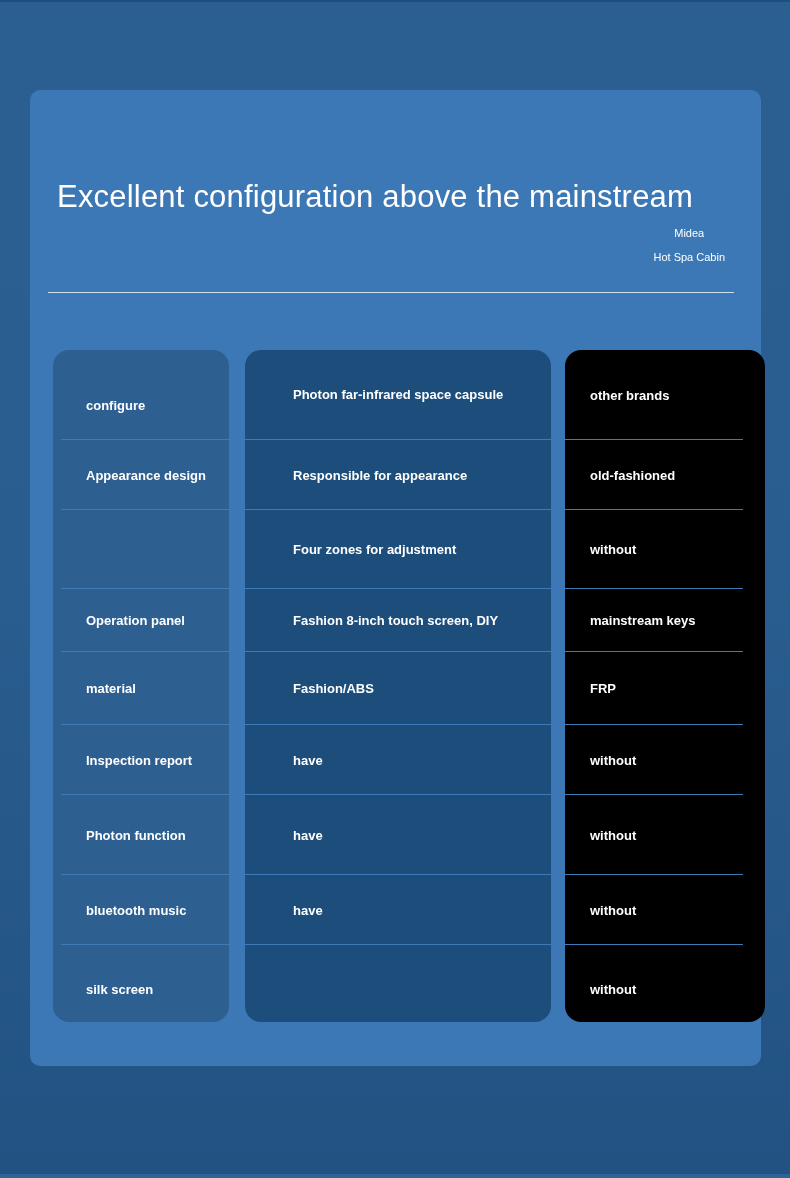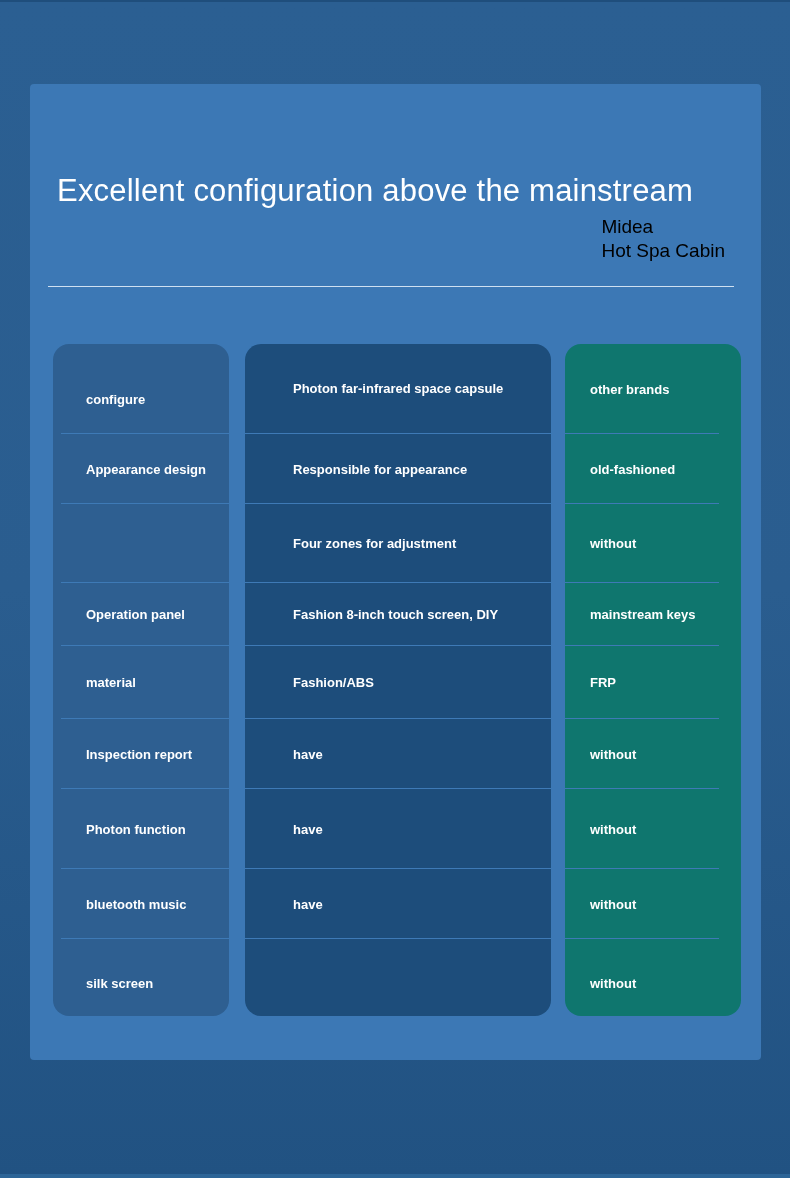--- a/index.html
+++ b/index.html
@@ -5,41 +5,41 @@
   html, body { margin:0; padding:0; }
   body {
     width:790px; height:1178px; overflow:hidden;
     background: linear-gradient(180deg, #2b5f92 0%, #2a5d8f 50%, #215282 100%);
     font-family: "Liberation Sans", sans-serif;
     position:relative;
   }
   .top-edge { position:absolute; left:0; top:0; width:790px; height:2px; background:#1f4e7c; }
   .bottom-edge { position:absolute; left:0; bottom:0; width:790px; height:4px; background:#2d6597; }
   .card {
-    position:absolute; left:30px; top:84px; width:731px; height:976px;
-    background:#3c78b5; border-radius:4px;
+    position:absolute; left:30px; top:90px; width:731px; height:976px;
+    background:#3c78b5; border-radius:10px;
   }
   .title {
     position:absolute; left:27px; color:#ffffff; font-size:31px; font-weight:normal;
     letter-spacing:0.2px; white-space:nowrap;
   }
   .t1 { top:89px; }
   .t2 { top:135px; }
   .brand {
-    position:absolute; right:36px; top:131px; color:#000000; font-size:19px; text-align:left; line-height:24px;
+    position:absolute; right:36px; top:131px; color:#ffffff; font-size:11px; text-align:center; line-height:24px;
   }
   .divider {
     position:absolute; left:18px; top:202px; width:686px; height:1px; background:#cfe0f1;
   }
   .col {
     position:absolute; top:260px; height:672px; border-radius:16px;
   }
   .col-left { left:23px; width:176px; background:#2e5f91; }
   .col-mid { left:215px; width:306px; background:#1d4d7b; }
-  .col-right { left:535px; width:176px; background:#0f766e; }
+  .col-right { left:535px; width:200px; background:#000000; }
   .row {
     position:absolute; left:0; width:100%;
     display:flex; align-items:center;
     color:#ffffff; font-size:13px; font-weight:bold;
     box-sizing:border-box;
   }
   .col-left .row { padding-left:33px; }
   .col-mid .row { padding-left:48px; }
   .col-right .row { padding-left:25px; }
   .sep { position:absolute; height:1px; background:#3e7ab6; }

